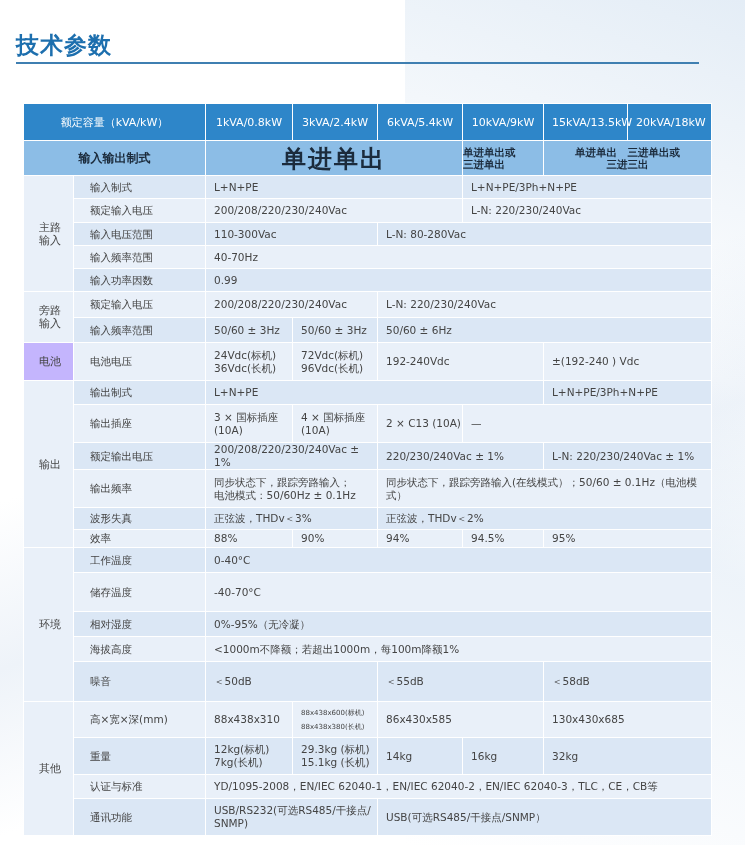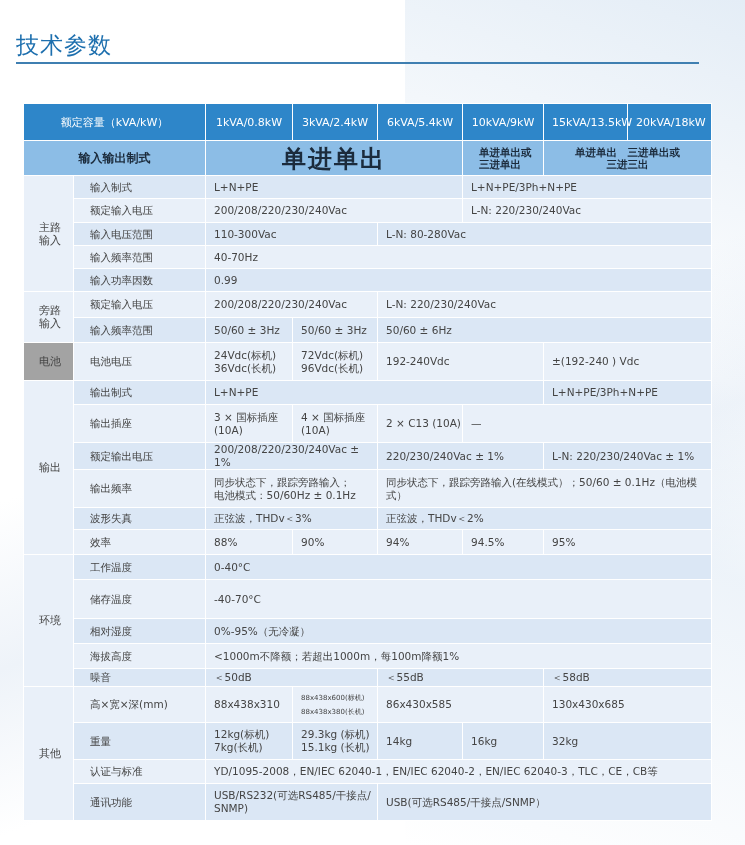--- a/index.html
+++ b/index.html
@@ -1,21 +1,21 @@
 <!DOCTYPE html>
 <html><head>
 <meta charset="utf-8">
 <style>
   html,body{margin:0;padding:0;}
   body{width:745px;height:845px;position:relative;overflow:hidden;
     background:linear-gradient(160deg,#ffffff 0%,#ffffff 45%,#eef3f9 60%,#ffffff 75%,#ffffff 100%);
     font-family:"DejaVu Sans","Liberation Sans",sans-serif;color:#333;}
   .swoosh{position:absolute;right:0;top:0;width:340px;height:845px;
     background:linear-gradient(200deg,rgba(210,225,240,0.6) 0%,rgba(255,255,255,0) 40%,rgba(220,232,244,0.5) 60%,rgba(255,255,255,0) 100%);}
-  .title{position:absolute;left:16px;top:30px;font-size:23px;font-weight:normal;color:#1d6fae;letter-spacing:1px;}
+  .title{position:absolute;left:16px;top:30px;font-size:23px;font-weight:bold;color:#1d6fae;letter-spacing:1px;}
   .rule{position:absolute;left:16px;top:62px;width:683px;height:2px;background:#3f7fb1;}
   table{position:absolute;left:23px;top:103px;border-collapse:collapse;table-layout:fixed;width:688px;}
   td{border:1.5px solid #fff;padding:0 0 0 8px;font-size:10.5px;line-height:13px;vertical-align:middle;color:#444;}
   .hdr td{background:#2e86c9;color:#fff;text-align:center;padding:8px;height:20px;font-size:11px;}
   .hdr2 td{background:#8cbde6;color:#1b2b3c;height:34px;padding:0;text-align:center;font-weight:bold;}
   .big{font-size:24px;font-weight:bold;letter-spacing:2px;font-family:"DejaVu Serif",serif;}
   .sm{font-size:10.5px;line-height:12px;font-family:"DejaVu Serif",serif;}
   .cat{background:#e9f0f9;text-align:right;padding:12px;font-size:11px;color:#444;}
   .rl{background:#dbe7f5;}
   .rd{background:#e9f0f9;}
@@ -46,21 +46,21 @@
     <td>1kVA/0.8kW</td>
     <td>3kVA/2.4kW</td>
     <td>6kVA/5.4kW</td>
     <td>10kVA/9kW</td>
     <td>15kVA/13.5kW</td>
     <td>20kVA/18kW</td>
   </tr>
   <tr class="hdr2">
     <td colspan="2" style="font-size:12px;">输入输出制式</td>
     <td colspan="3" class="big">单进单出</td>
-    <td class="sm" style="white-space:pre-line;text-align:left;padding-left:16px;">单进单出或
+    <td class="sm" style="white-space:pre-line;text-align:left;padding-left:0;">单进单出或
 三进单出</td>
     <td colspan="2" class="sm" style="white-space:pre-line;">单进单出　三进单出或
 三进三出</td>
   </tr>
 
   <tr class="rl" style="height:23px">
     <td rowspan="5" class="cat" style="white-space:pre-line;">主路
 输入</td>
     <td class="lab">输入制式</td>
     <td colspan="3">L+N+PE</td>
@@ -93,21 +93,21 @@
     <td colspan="4">L-N: 220/230/240Vac</td>
   </tr>
   <tr class="rl" style="height:23px">
     <td class="lab">输入频率范围</td>
     <td>50/60 ± 3Hz</td>
     <td>50/60 ± 3Hz</td>
     <td colspan="4">50/60 ± 6Hz</td>
   </tr>
 
   <tr class="rd" style="height:36px">
-    <td class="cat" style="background:#a3a3a3;">电池</td>
+    <td class="cat" style="background:#c4b5fd;">电池</td>
     <td class="lab">电池电压</td>
     <td style="white-space:pre-line;">24Vdc(标机)
 36Vdc(长机)</td>
     <td style="white-space:pre-line;">72Vdc(标机)
 96Vdc(长机)</td>
     <td colspan="2">192-240Vdc</td>
     <td colspan="2">±(192-240 ) Vdc</td>
   </tr>
 
   <tr class="rl" style="height:24px">
@@ -135,21 +135,21 @@
     <td class="lab">输出频率</td>
     <td colspan="2" style="white-space:pre-line;">同步状态下，跟踪旁路输入；
 电池模式：50/60Hz ± 0.1Hz</td>
     <td colspan="4">同步状态下，跟踪旁路输入(在线模式）；50/60 ± 0.1Hz（电池模式）</td>
   </tr>
   <tr class="rl" style="height:22px">
     <td class="lab">波形失真</td>
     <td colspan="2">正弦波，THDv＜3%</td>
     <td colspan="4">正弦波，THDv＜2%</td>
   </tr>
-  <tr class="rd" style="height:25px">
+  <tr class="rd" style="height:18px">
     <td class="lab">效率</td>
     <td>88%</td>
     <td>90%</td>
     <td>94%</td>
     <td>94.5%</td>
     <td colspan="2">95%</td>
   </tr>
 
   <tr class="rl" style="height:25px">
     <td rowspan="5" class="cat">环境</td>
@@ -161,21 +161,21 @@
     <td colspan="6">-40-70°C</td>
   </tr>
   <tr class="rl" style="height:25px">
     <td class="lab">相对湿度</td>
     <td colspan="6">0%-95%（无冷凝）</td>
   </tr>
   <tr class="rd" style="height:25px">
     <td class="lab">海拔高度</td>
     <td colspan="6">&lt;1000m不降额；若超出1000m，每100m降额1%</td>
   </tr>
-  <tr class="rl" style="height:18px">
+  <tr class="rl" style="height:40px">
     <td class="lab">噪音</td>
     <td colspan="2">＜50dB</td>
     <td colspan="2">＜55dB</td>
     <td colspan="2">＜58dB</td>
   </tr>
 
   <tr class="rd" style="height:36px">
     <td rowspan="4" class="cat">其他</td>
     <td class="lab">高×宽×深(mm)</td>
     <td>88x438x310</td>

